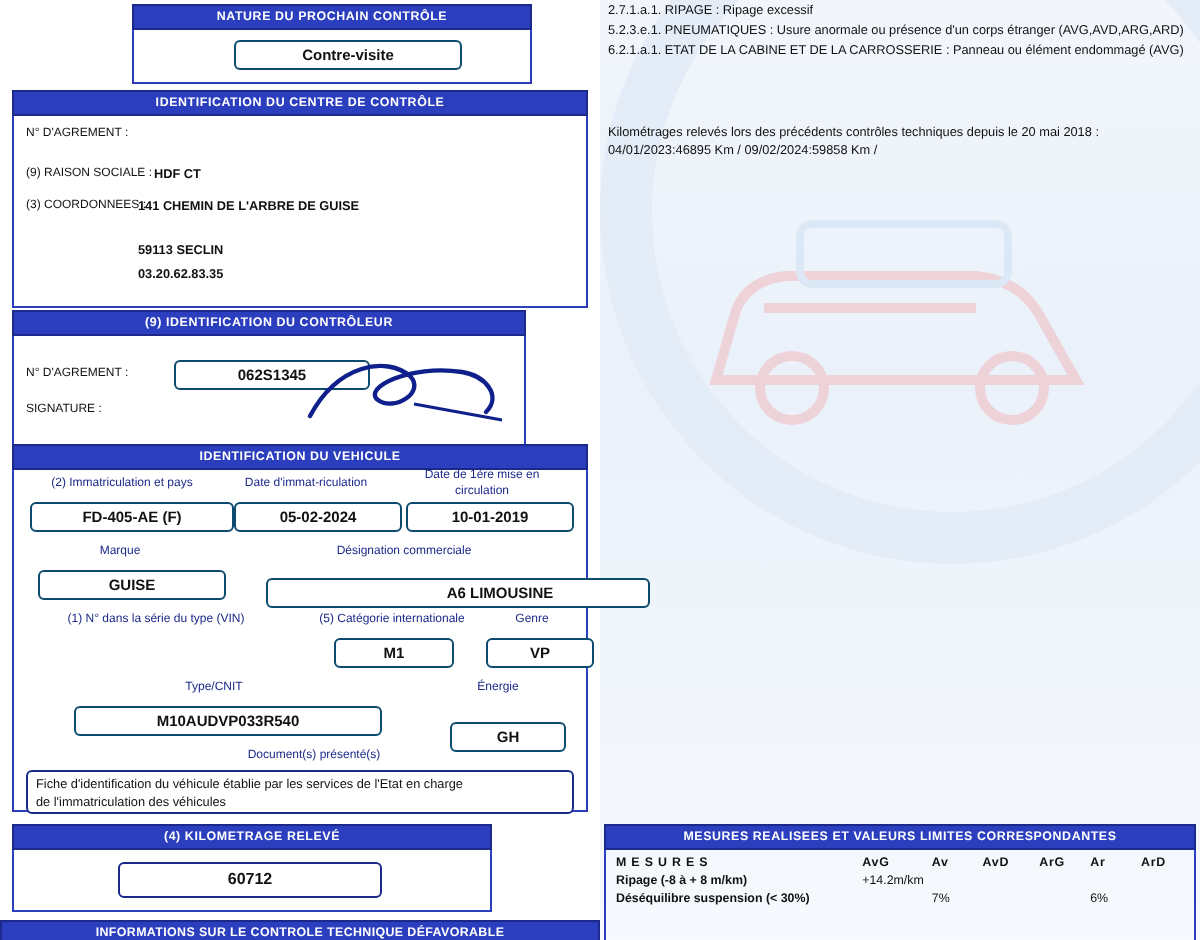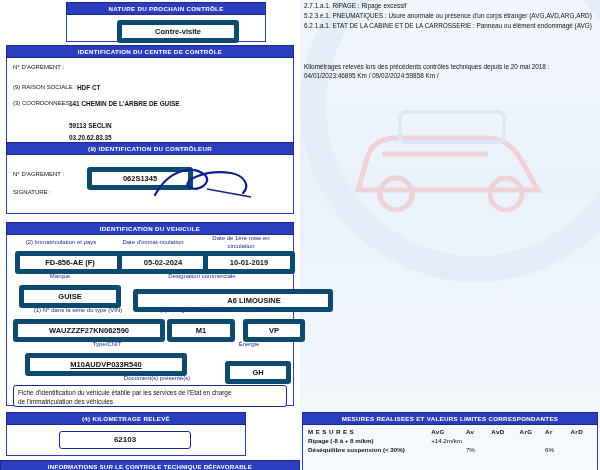--- a/index.html
+++ b/index.html
@@ -38,21 +38,21 @@
     background:#2b3fbe;color:#fff;text-align:center;
     font-size:6.2px;font-weight:bold;letter-spacing:.3px;
     padding:2px 0 2px 0;
     border:1px solid #1b2a8a;
   }
   .bar.wide{letter-spacing:.2px;}
   .panel{
     border:1px solid #2b3fbe;border-top:none;background:#ffffff;
   }
   .field-box{
-    border:5px solid #0c4a6e;border-radius:3px;background:#fff;
+    border:1px solid #0c4a6e;border-radius:3px;background:#fff;
     display:inline-block;text-align:center;font-size:7.5px;
     padding:2px 6px;font-weight:bold;
   }
   .lbl{font-size:6px;color:#111;}
   .lbl-blue{font-size:6px;color:#1b2a8a;}
   .txt{font-size:6.4px;line-height:9px;}
   .bold{font-weight:bold;}
 
   table.meas{border-collapse:collapse;width:100%;font-size:6.2px;}
   table.meas td,table.meas th{padding:1px 2px;}
@@ -90,73 +90,72 @@
       <div class="lbl" style="position:absolute;left:6px;top:6px;">N° D'AGREMENT :</div>
       <div class="lbl" style="position:absolute;left:6px;top:26px;">(9) RAISON SOCIALE :</div>
       <div class="txt bold" style="position:absolute;left:70px;top:25px;">HDF CT</div>
       <div class="lbl" style="position:absolute;left:6px;top:42px;">(3) COORDONNEES :</div>
       <div class="txt bold" style="position:absolute;left:62px;top:41px;">141 CHEMIN DE L'ARBRE DE GUISE</div>
       <div class="txt bold" style="position:absolute;left:62px;top:63px;">59113 SECLIN</div>
       <div class="txt bold" style="position:absolute;left:62px;top:75px;">03.20.62.83.35</div>
     </div>
   </div>
 
-  <div class="block" style="left:6px;top:142px;width:288px;">
+  <div class="block" style="left:6px;top:155px;width:257px;">
     <div class="bar">(9) IDENTIFICATION DU CONTRÔLEUR</div>
     <div class="panel" style="height:58px;position:relative;">
       <div class="lbl" style="position:absolute;left:6px;top:16px;">N° D'AGREMENT :</div>
       <div class="field-box" style="position:absolute;left:80px;top:12px;width:84px;">062S1345</div>
       <div class="lbl" style="position:absolute;left:6px;top:34px;">SIGNATURE :</div>
       <svg style="position:absolute;left:140px;top:4px;width:120px;height:50px;" viewBox="0 0 120 50">
         <path d="M8,36 C22,10 46,6 58,16 C66,24 50,34 42,28 C34,22 58,10 84,14 C96,16 104,26 96,34" fill="none" stroke="#0f1f8c" stroke-width="2.2" stroke-linecap="round"></path>
         <path d="M60,30 L104,38" fill="none" stroke="#0f1f8c" stroke-width="1.6"></path>
       </svg>
     </div>
   </div>
 
   <div class="block" style="left:6px;top:222px;width:288px;">
     <div class="bar">IDENTIFICATION DU VEHICULE</div>
     <div class="panel" style="height:170px;position:relative;">
 
       <div class="lbl-blue" style="position:absolute;left:8px;top:4px;width:92px;text-align:center;">(2) Immatriculation et pays</div>
       <div class="lbl-blue" style="position:absolute;left:108px;top:4px;width:76px;text-align:center;">Date d'immat-riculation</div>
       <div class="lbl-blue" style="position:absolute;left:192px;top:-1px;width:84px;text-align:center;line-height:8px;">Date de 1ère mise en circulation</div>
-      <div class="field-box" style="position:absolute;left:8px;top:16px;width:88px;">FD-856-AE (F)</div>
+      <div class="field-box" style="position:absolute;left:8px;top:16px;width:88px;">FD-405-AE (F)</div>
       <div class="field-box" style="position:absolute;left:110px;top:16px;width:70px;">05-02-2024</div>
       <div class="field-box" style="position:absolute;left:196px;top:16px;width:70px;">10-01-2019</div>
 
       <div class="lbl-blue" style="position:absolute;left:8px;top:38px;width:90px;text-align:center;">Marque</div>
       <div class="lbl-blue" style="position:absolute;left:120px;top:38px;width:150px;text-align:center;">Désignation commerciale</div>
       <div class="field-box" style="position:absolute;left:12px;top:50px;width:80px;">GUISE</div>
       <div class="field-box" style="position:absolute;left:126px;top:54px;width:136px;padding-left:48px;">A6 LIMOUSINE</div>
 
       <div class="lbl-blue" style="position:absolute;left:6px;top:72px;width:130px;text-align:center;">(1) N° dans la série du type (VIN)</div>
       <div class="lbl-blue" style="position:absolute;left:144px;top:72px;width:90px;text-align:center;">(5) Catégorie internationale</div>
       <div class="lbl-blue" style="position:absolute;left:238px;top:72px;width:42px;text-align:center;">Genre</div>
-      <div class="field-box" style="position:absolute;left:6px;top:84px;width:130px;">WAUZZZF27KN062590</div>
       <div class="field-box" style="position:absolute;left:160px;top:84px;width:46px;">M1</div>
       <div class="field-box" style="position:absolute;left:236px;top:84px;width:40px;">VP</div>
 
       <div class="lbl-blue" style="position:absolute;left:40px;top:106px;width:120px;text-align:center;">Type/CNIT</div>
       <div class="lbl-blue" style="position:absolute;left:212px;top:106px;width:60px;text-align:center;">Énergie</div>
-      <div class="field-box" style="position:absolute;left:18px;top:118px;width:140px;text-decoration:underline;">M10AUDVP033R540</div>
+      <div class="field-box" style="position:absolute;left:30px;top:118px;width:140px;">M10AUDVP033R540</div>
       <div class="field-box" style="position:absolute;left:218px;top:126px;width:44px;">GH</div>
 
       <div class="lbl-blue" style="position:absolute;left:90px;top:140px;width:120px;text-align:center;">Document(s) présenté(s)</div>
       <div style="position:absolute;left:6px;top:150px;width:272px;height:20px;border:1px solid #1b2a8a;border-radius:3px;background:#fff;">
         <div class="txt" style="padding:2px 4px 0 4px;">Fiche d'identification du véhicule établie par les services de l'Etat en charge</div>
         <div class="txt" style="padding:0 4px;">de l'immatriculation des véhicules</div>
       </div>
     </div>
   </div>
 
   <div class="block" style="left:6px;top:412px;width:240px;">
     <div class="bar">(4) KILOMETRAGE RELEVÉ</div>
     <div class="panel" style="height:30px;position:relative;">
-      <div style="position:absolute;left:52px;top:6px;width:130px;height:16px;border:1px solid #1b2a8a;border-radius:3px;text-align:center;font-size:8px;font-weight:bold;line-height:16px;">62103</div>
+      <div style="position:absolute;left:52px;top:6px;width:130px;height:16px;border:1px solid #1b2a8a;border-radius:3px;text-align:center;font-size:8px;font-weight:bold;line-height:16px;">60712</div>
     </div>
   </div>
 
   <div class="block" style="left:0px;top:460px;width:300px;">
     <div class="bar wide" style="background:#2b3fbe;">INFORMATIONS SUR LE CONTROLE TECHNIQUE DÉFAVORABLE</div>
   </div>
 </div>
 
 <div class="right-pane">
 

